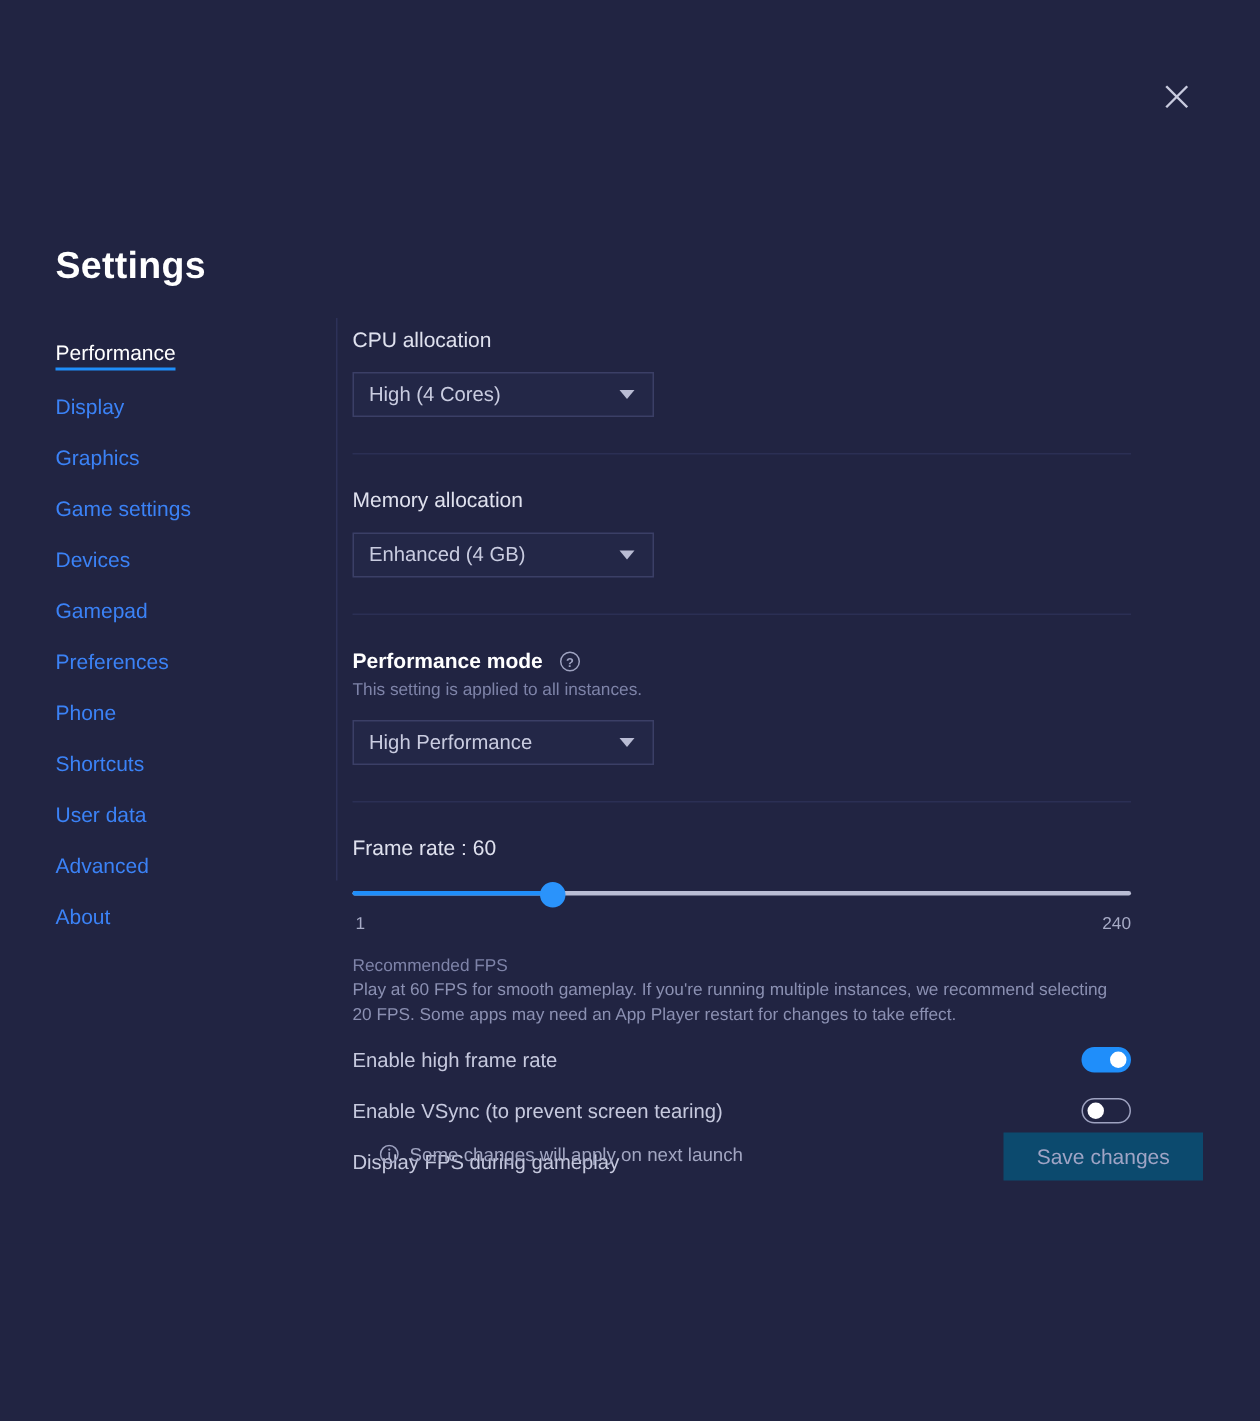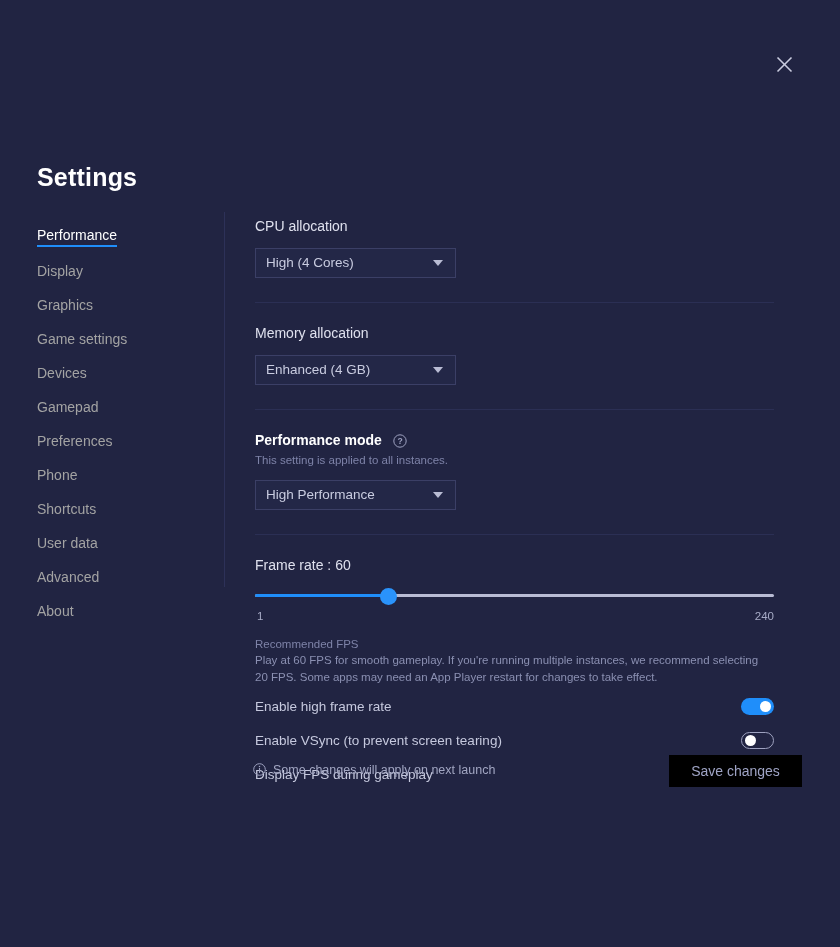--- a/index.html
+++ b/index.html
@@ -47,21 +47,21 @@
   
   .sidebar {
     position: absolute;
     left: 37px;
     top: 228px;
     width: 180px;
   }
   .sidebar-item {
     display: block;
     font-size: 14px;
-    color: #a3a3a3;
+    color: #3b82f6;
     margin-bottom: 17px;
     cursor: pointer;
     width: fit-content;
     padding-bottom: 3px;
     line-height: 14px;
   }
   .sidebar-item.active {
     color: #ffffff;
     border-bottom: 2px solid #1f8efa;
   }
@@ -71,21 +71,21 @@
     left: 224px;
     top: 212px;
     width: 1px;
     height: 375px;
     background: #2d3158;
   }
 
   
   .content {
     position: absolute;
-    left: 255px;
+    left: 235px;
     top: 218px;
     width: 519px;
   }
 
   .field-label {
     font-size: 14px;
     color: #dfe1ee;
     margin-bottom: 14px;
     line-height: 16px;
   }
@@ -234,21 +234,21 @@
   .footer-note {
     display: flex;
     align-items: flex-start;
     gap: 7px;
     font-size: 12.5px;
     color: #a2a6c2;
   }
   .save-btn {
     width: 133px;
     height: 32px;
-    background: #000000;
+    background: #0c4a6e;
     color: #9fa4c5;
     font-size: 14px;
     font-family: "Liberation Sans", sans-serif;
     border: none;
     cursor: pointer;
     display: flex;
     align-items: center;
     justify-content: center;
   }
 </style>

